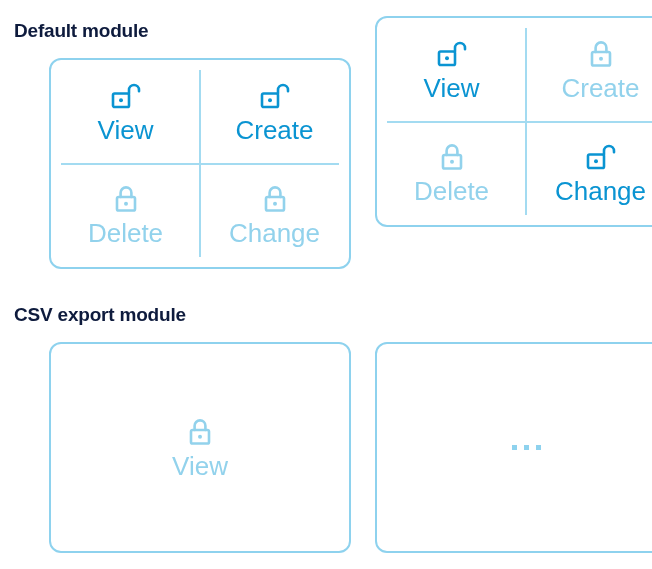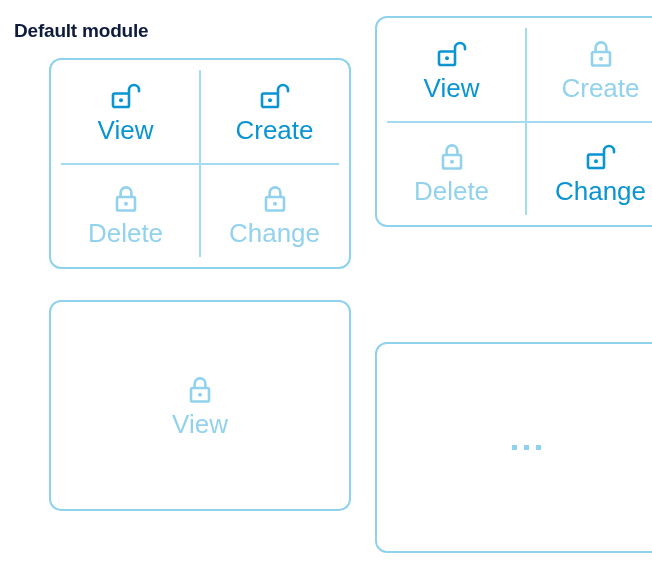--- a/index.html
+++ b/index.html
@@ -255,20 +255,21 @@
           <span class="perm-label">Change</span>
         </div>
 
       </div>
       <div class="divider-h"></div>
       <div class="divider-v"></div>
     </div>
   </div>
 
   <div class="section col-left row-bottom">
+    <div class="section-title">CSV export module</div>
 
     <div class="card">
       <div class="single-cell state-disabled">
         <span class="lock-icon">
           <svg viewBox="0 0 34 34" fill="none" stroke="currentColor" stroke-width="2.6" stroke-linecap="round" stroke-linejoin="round">
             <rect x="8" y="15" width="18" height="13.5" rx="1.6"></rect>
             <path d="M11.6 15 V10.8 a5.4 5.4 0 0 1 10.8 0 V15"></path>
             <circle cx="17" cy="21.7" r="2" fill="currentColor" stroke="none"></circle>
           </svg>
         </span>

